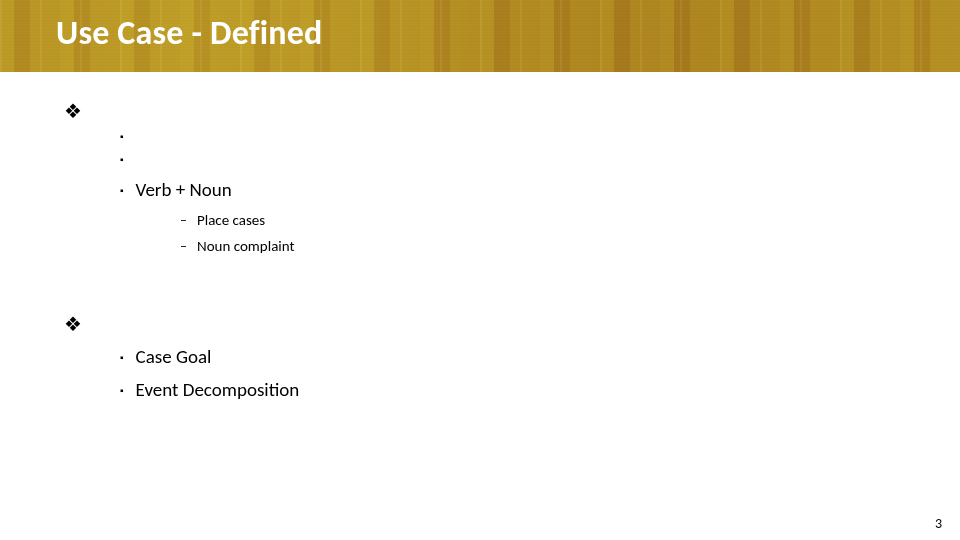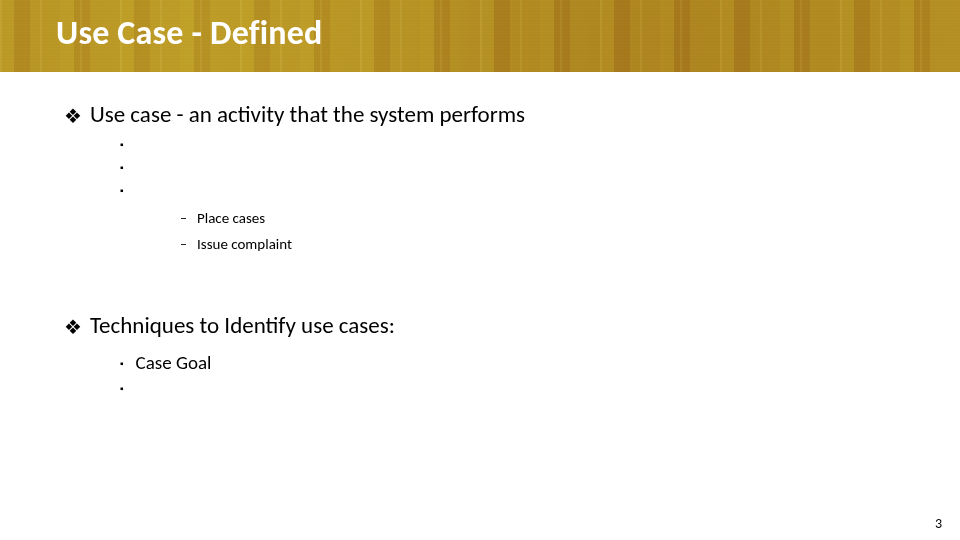--- a/index.html
+++ b/index.html
@@ -94,48 +94,48 @@
 </head>
 <body>
 
 <div class="title-band">
   <div class="slide-title">Use Case - Defined</div>
 </div>
 
 <div class="content">
   <div class="lvl1">
     <span class="b">❖</span>
-    <span>Use case - an activity that the system performs</span>
   </div>
   <div class="lvl2">
     <span class="b">▪</span>
   </div>
   <div class="lvl2">
     <span class="b">▪</span>
   </div>
   <div class="lvl2">
     <span class="b">▪</span>
+    <span>Verb + Noun</span>
   </div>
   <div class="lvl3">
     <span class="b">–</span>
     <span>Place cases</span>
   </div>
   <div class="lvl3">
     <span class="b">–</span>
-    <span>Issue complaint</span>
+    <span>Noun complaint</span>
   </div>
 </div>
 
 <div class="content-2">
   <div class="lvl1">
     <span class="b">❖</span>
-    <span>Techniques to Identify use cases:</span>
   </div>
   <div class="lvl2">
     <span class="b">▪</span>
     <span>Case Goal</span>
   </div>
   <div class="lvl2">
     <span class="b">▪</span>
+    <span>Event Decomposition</span>
   </div>
 </div>
 
 <div class="page-number">3</div>
 
 </body></html>

